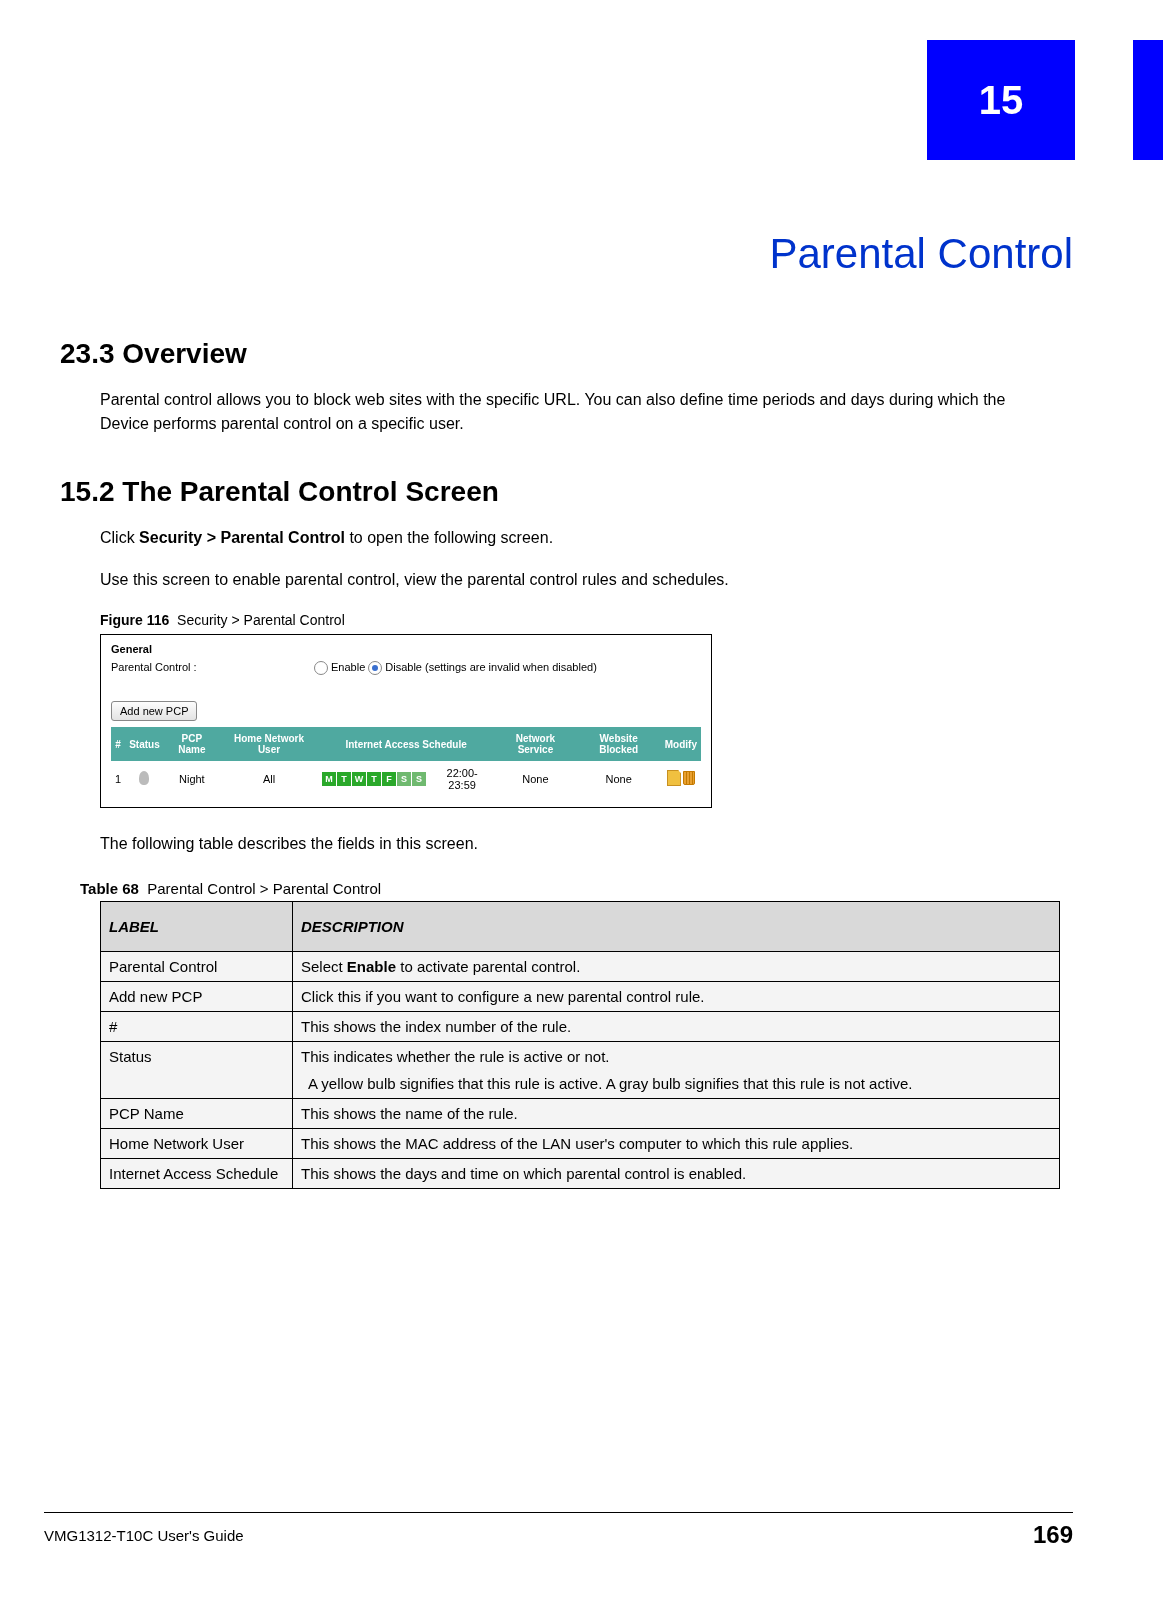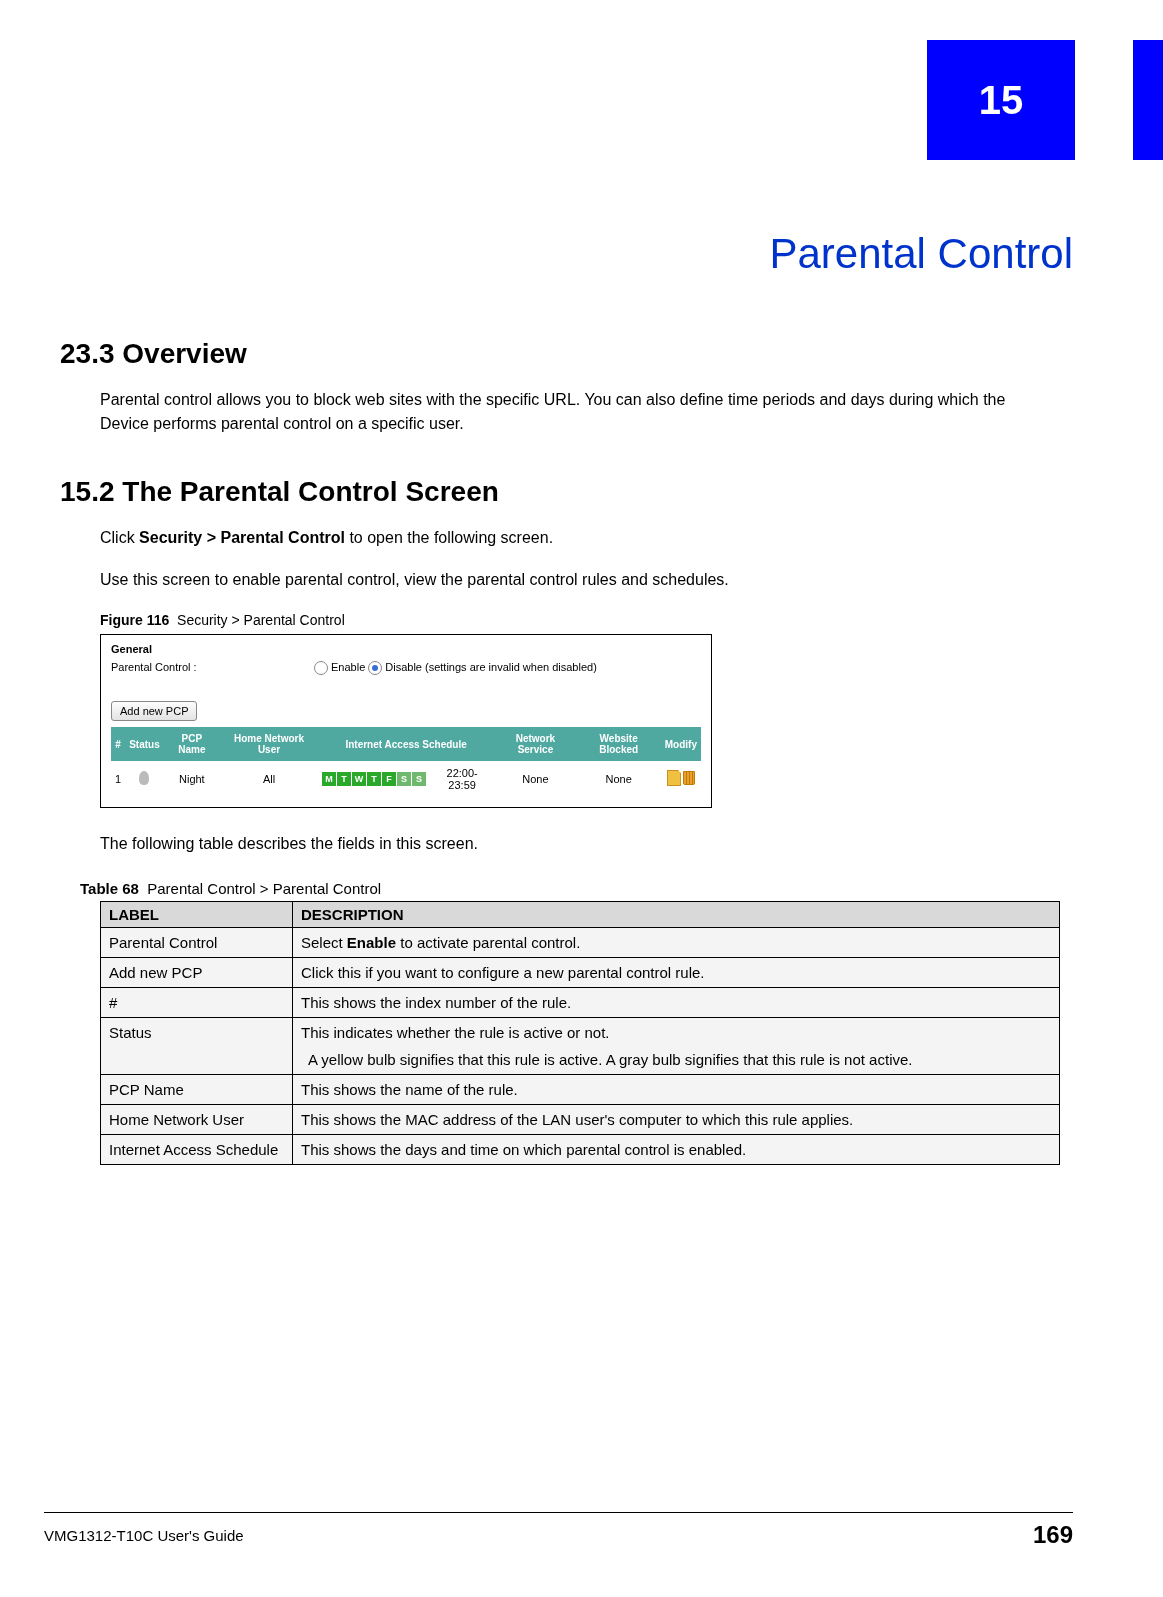--- a/index.html
+++ b/index.html
@@ -166,23 +166,24 @@
   }
   .desc-table {
     border-collapse: collapse;
     width: 960px;
     margin-left: 40px;
     font-size: 15px;
   }
   .desc-table th {
     background: #d9d9d9;
     text-align: left;
-    padding: 4px 8px;
+    padding: 16px 8px;
     border: 1px solid #000;
     font-family: Arial, sans-serif;
+    font-style: italic;
   }
   .desc-table td {
     border: 1px solid #000;
     padding: 6px 8px;
     vertical-align: top;
     background: #f4f4f4;
     font-family: Verdana, sans-serif;
   }
   .desc-table td:first-child { width: 175px; }
   .desc-table td p { margin: 0 0 10px 0; }

